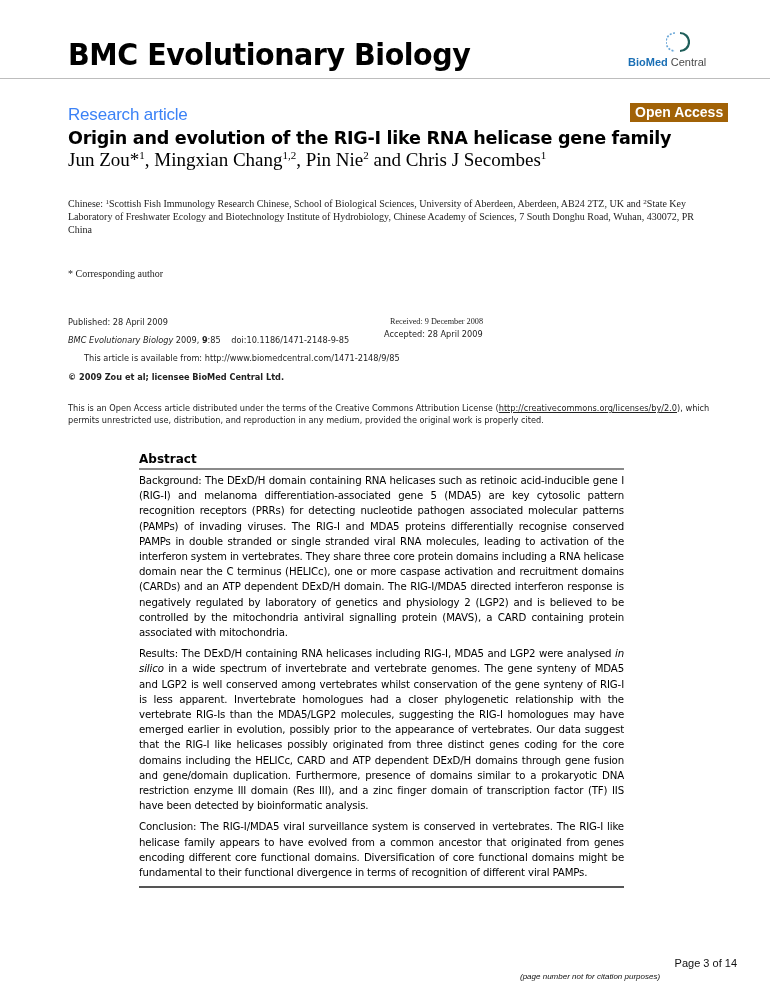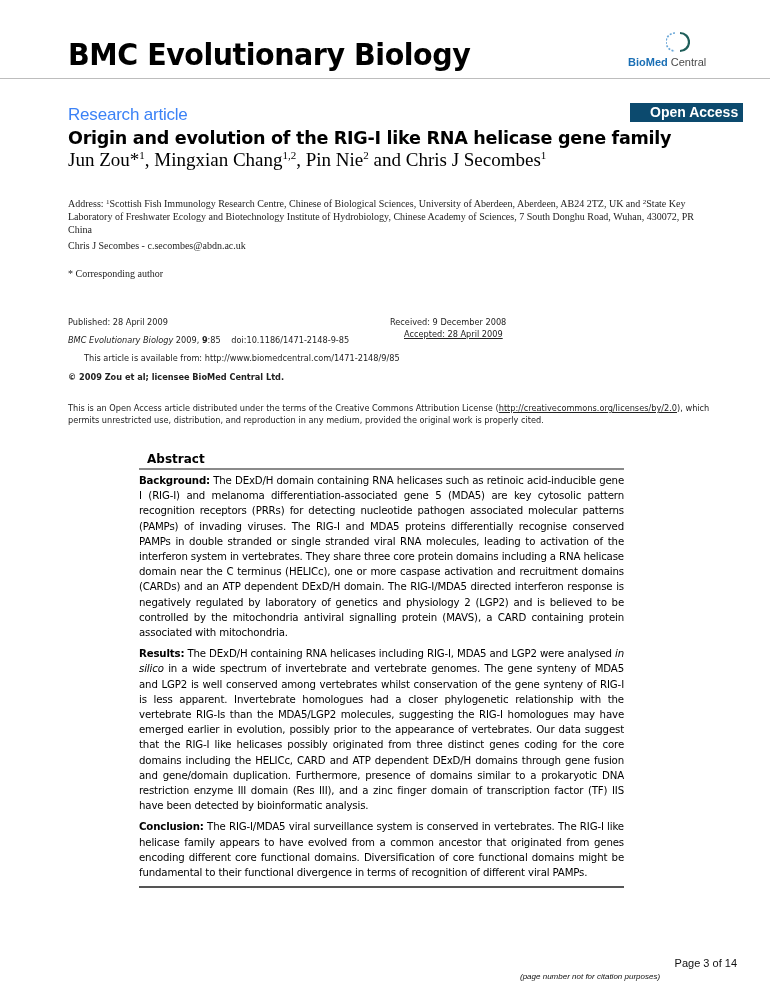--- a/index.html
+++ b/index.html
@@ -18,22 +18,22 @@
   .publisher-name .bm { color: #1a6fb5; font-weight: bold; }
   .publisher-name .central { color: #4a4a4a; }
 
   .header-rule { left: 0; top: 78px; width: 770px; height: 1px; background: #bdbdbd; }
 
   .article-type {
     left: 68px; top: 105px;
     font-family: "Liberation Sans", sans-serif; font-size: 17px; color: #3b82f6; letter-spacing: -0.2px;
   }
   .open-access {
-    left: 630px; top: 103px; padding: 1px 5px 2px 20px;
-    background: #0c4a6e; color: #fff;
+    left: 630px; top: 103px; padding: 1px 5px 2px 5px;
+    background: #a16207; color: #fff;
     font-family: "Liberation Sans", sans-serif; font-weight: bold; font-size: 14px;
   }
   .article-title {
     left: 68px; top: 127px;
     font-family: "DejaVu Sans", sans-serif; font-weight: bold; font-size: 18.5px; letter-spacing: -0.3px;
     transform: scaleX(0.95); transform-origin: left top; white-space: nowrap;
   }
   .authors {
     left: 68px; top: 149px;
     font-family: "Liberation Serif", serif; font-size: 19px; white-space: nowrap;
@@ -45,36 +45,36 @@
   .address sup { font-size: 7px; vertical-align: 3px; }
   .email { left: 68px; top: 239px; width: 632px; }
   .corresponding { left: 68px; top: 267px; }
 
   .small-sans { font-family: "DejaVu Sans", sans-serif; font-size: 8.2px; line-height: 12px; color: #222; }
   .published { left: 68px; top: 316px; }
   .citation { left: 68px; top: 334px; white-space: nowrap; }
   .citation .jname { font-style: italic; }
   .citation .vol { font-weight: bold; }
   .available { left: 84px; top: 352px; }
-  .received { left: 390px; top: 316px; }
-  .accepted { left: 404px; top: 328px; text-decoration: underline; }
+  .received { left: 390px; top: 316px; font-family: Liberation Serif, serif; }
+  .accepted { left: 384px; top: 328px; }
   .copyright { left: 68px; top: 371px; font-weight: bold; }
   .license { left: 68px; top: 402px; width: 650px; }
   .license a { color: #222; text-decoration: underline; }
 
   .abstract-box { left: 139px; top: 452px; width: 485px; }
   .abstract-heading {
-    font-family: "DejaVu Sans", sans-serif; font-weight: bold; font-size: 12px; margin: 0 0 2px 8px;
+    font-family: "DejaVu Sans", sans-serif; font-weight: bold; font-size: 12px; margin: 0 0 2px 0;
   }
   .abstract-top-rule { height: 2px; background: #8a8a8a; margin-bottom: 3px; }
   .abs-para {
     font-family: "DejaVu Sans", sans-serif; font-size: 10.2px; line-height: 15.2px;
     text-align: justify; margin: 0 0 6px 0; letter-spacing: -0.15px;
   }
-  .abs-para .label { font-weight: bold; }
+  .abs-para .label { font-weight: normal; }
   .abs-para .it { font-style: italic; }
   .abstract-bottom-rule { height: 2px; background: #555; margin-top: 4px; }
 
   .page-number {
     left: 580px; top: 957px; width: 157px; text-align: right;
     font-family: "Liberation Sans", sans-serif; font-size: 11px; color: #111;
   }
   .page-note {
     left: 520px; top: 972px; width: 217px; text-align: left;
     font-family: "Liberation Sans", sans-serif; font-style: italic; font-size: 8px; color: #111;
@@ -100,25 +100,24 @@
 <div class="abs article-type">Research article</div>
 <div class="abs open-access">Open Access</div>
 
 <div class="abs article-title">Origin and evolution of the RIG-I like RNA helicase gene family</div>
 
 <div class="abs authors">
   <span><span>Jun Zou</span><span>*</span><sup>1</sup><span>, </span></span><span><span>Mingxian Chang</span><sup>1,2</sup><span>, </span></span><span><span>Pin Nie</span><sup>2</sup><span> and </span></span><span><span>Chris J Secombes</span><sup>1</sup></span>
 </div>
 
 <div class="abs small-serif address">
-  <span>Address: </span><sup>1</sup><span>Scottish Fish Immunology Research Centre, Chinese of Biological Sciences, University of Aberdeen, Aberdeen, AB24 2TZ, UK and </span><sup>2</sup><span>State Key Laboratory of Freshwater Ecology and Biotechnology Institute of Hydrobiology, Chinese Academy of Sciences, 7 South Donghu Road, Wuhan, 430072, PR China</span>
+  <span>Chinese: </span><sup>1</sup><span>Scottish Fish Immunology Research Chinese, School of Biological Sciences, University of Aberdeen, Aberdeen, AB24 2TZ, UK and </span><sup>2</sup><span>State Key Laboratory of Freshwater Ecology and Biotechnology Institute of Hydrobiology, Chinese Academy of Sciences, 7 South Donghu Road, Wuhan, 430072, PR China</span>
 </div>
 
 <div class="abs small-serif email">
-  <div>Chris J Secombes - c.secombes@abdn.ac.uk</div>
 </div>
 
 <div class="abs small-serif corresponding">* Corresponding author</div>
 
 <div class="abs small-sans published">Published: 28 April 2009</div>
 <div class="abs small-sans received">Received: 9 December 2008</div>
 <div class="abs small-sans accepted">Accepted: 28 April 2009</div>
 
 <div class="abs small-sans citation">
   <span class="jname">BMC Evolutionary Biology</span><span> 2009, </span><span class="vol">9</span><span>:85</span>&nbsp;&nbsp;&nbsp;&nbsp;<span>doi:10.1186/1471-2148-9-85</span>

